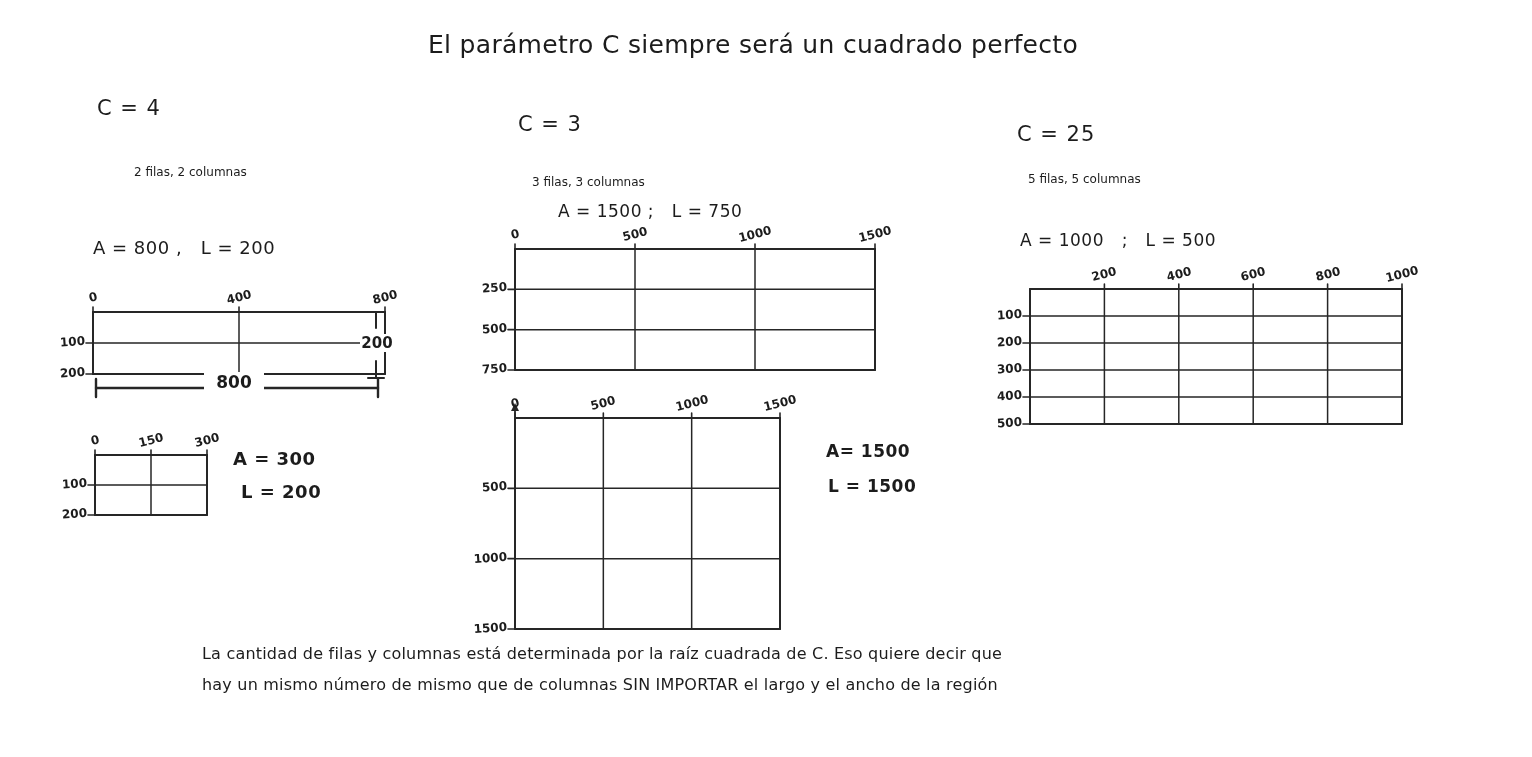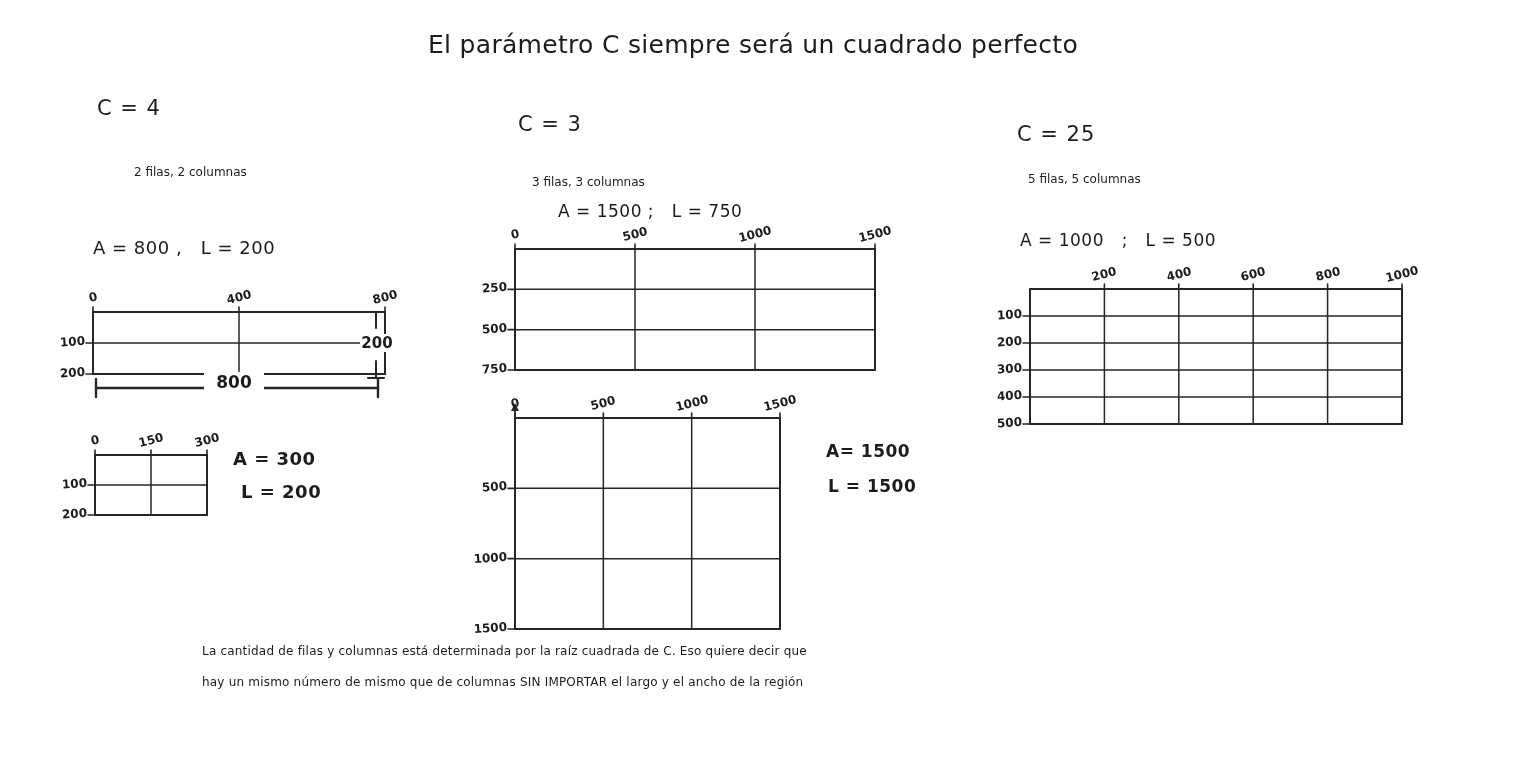--- a/index.html
+++ b/index.html
@@ -6,21 +6,21 @@
   .canvas{
     position:relative;width:1532px;height:757px;background:#ffffff;
     font-family:"DejaVu Sans",sans-serif;color:#1c1c1c;overflow:hidden;
   }
   .txt{position:absolute;white-space:pre;color:#1c1c1c;}
   .title{font-size:25px;letter-spacing:.3px;}
   .heading{font-size:21px;letter-spacing:1px;}
   .sub{font-size:12px;}
   .params{font-size:18px;font-weight:400;letter-spacing:.5px;}
   .annot{font-size:17px;font-weight:700;letter-spacing:.5px;}
-  .footer{font-size:12px;letter-spacing:.2px;text-align:center;}
+  .footer{font-size:16px;letter-spacing:.2px;text-align:center;}
   .grid-box{position:absolute;}
   .grid-box svg{position:absolute;left:0;top:0;overflow:visible;}
   .tick{position:absolute;font-size:12px;font-weight:700;color:#1c1c1c;white-space:nowrap;}
   .tx{top:-22px;width:34px;text-align:center;transform:rotate(-14deg);}
   .ty{left:-44px;width:36px;text-align:right;transform:rotate(-4deg);}
   .dim{position:absolute;}
   .dim svg{position:absolute;left:0;top:0;overflow:visible;}
   .dim .dim-label{position:absolute;font-weight:700;color:#1c1c1c;background:#fff;text-align:center;}
 </style>
 </head>

